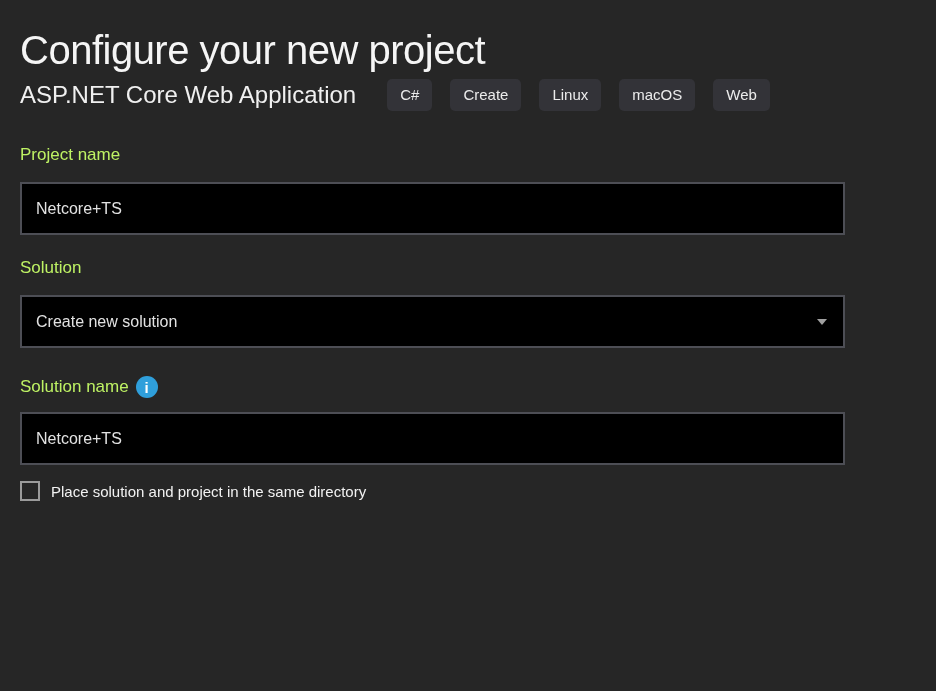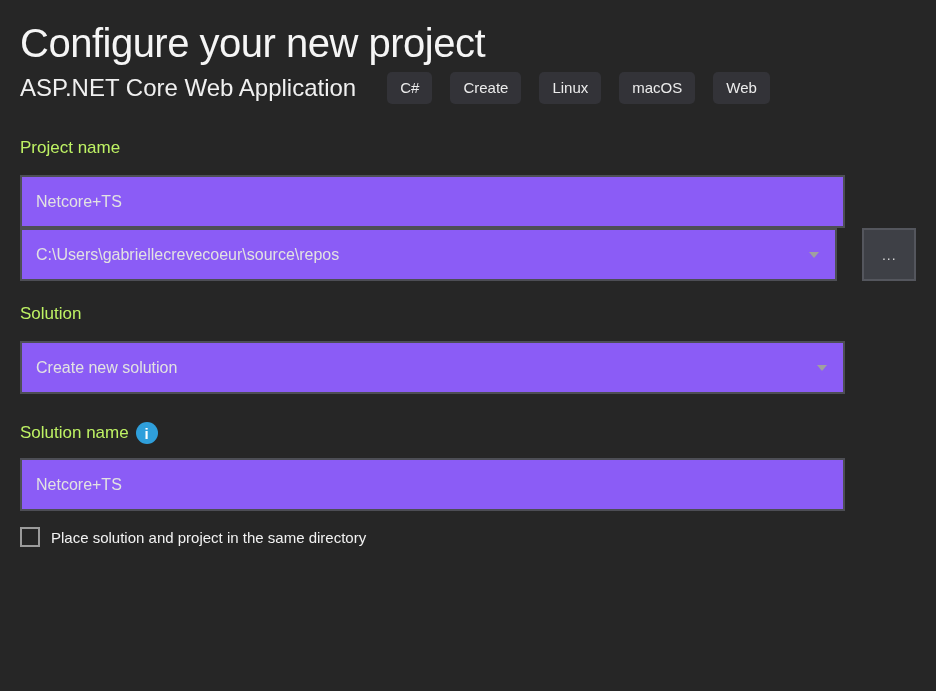--- a/index.html
+++ b/index.html
@@ -2,21 +2,21 @@
 <html><head>
 <meta charset="utf-8">
 <style>
   * { box-sizing: border-box; margin: 0; padding: 0; }
   html, body {
     width: 936px; height: 691px;
     background: #262626;
     font-family: "Liberation Sans", "DejaVu Sans", sans-serif;
     overflow: hidden;
   }
-  .page { padding: 5px 20px; width: 936px; height: 691px; }
+  .page { padding: 12px 20px; width: 936px; height: 691px; }
 
   .page-title {
     padding-top: 10px;
     font-size: 40px;
     line-height: 56px;
     font-weight: 300;
     letter-spacing: -0.5px;
     color: #f5f5f5;
   }
 
@@ -61,21 +61,21 @@
     display: flex;
     align-items: center;
     gap: 7px;
     height: 22px;
   }
   .label-row .field-label { margin: 0; }
 
   .text-input, .combo {
     width: 825px;
     height: 53px;
-    background: #8b5cf6;
+    background: #000000;
     border: 2px solid #4d4e55;
     color: #e2e2e2;
     font-size: 16px;
     font-family: "Liberation Sans", "DejaVu Sans", sans-serif;
     padding: 0 14px;
   }
   .text-input { outline: none; }
 
   .combo {
     display: flex;
@@ -150,27 +150,20 @@
     <span class="badge">C#</span>
     <span class="badge">Create</span>
     <span class="badge">Linux</span>
     <span class="badge">macOS</span>
     <span class="badge">Web</span>
   </div>
 
   <label class="field-label first">Project name</label>
   <input class="text-input" type="text" value="Netcore+TS" style="">
 
-  <div class="location-row">
-    <div class="combo">
-      <span class="combo-text">C:\Users\gabriellecrevecoeur\source\repos</span>
-      <span class="caret"></span>
-    </div>
-    <button class="browse-btn">...</button>
-  </div>
 
   <label class="field-label">Solution</label>
   <div class="combo">
     <span class="combo-text">Create new solution</span>
     <span class="caret"></span>
   </div>
 
   <div class="label-row">
     <label class="field-label">Solution name</label>
     <span class="info-icon">i</span>

